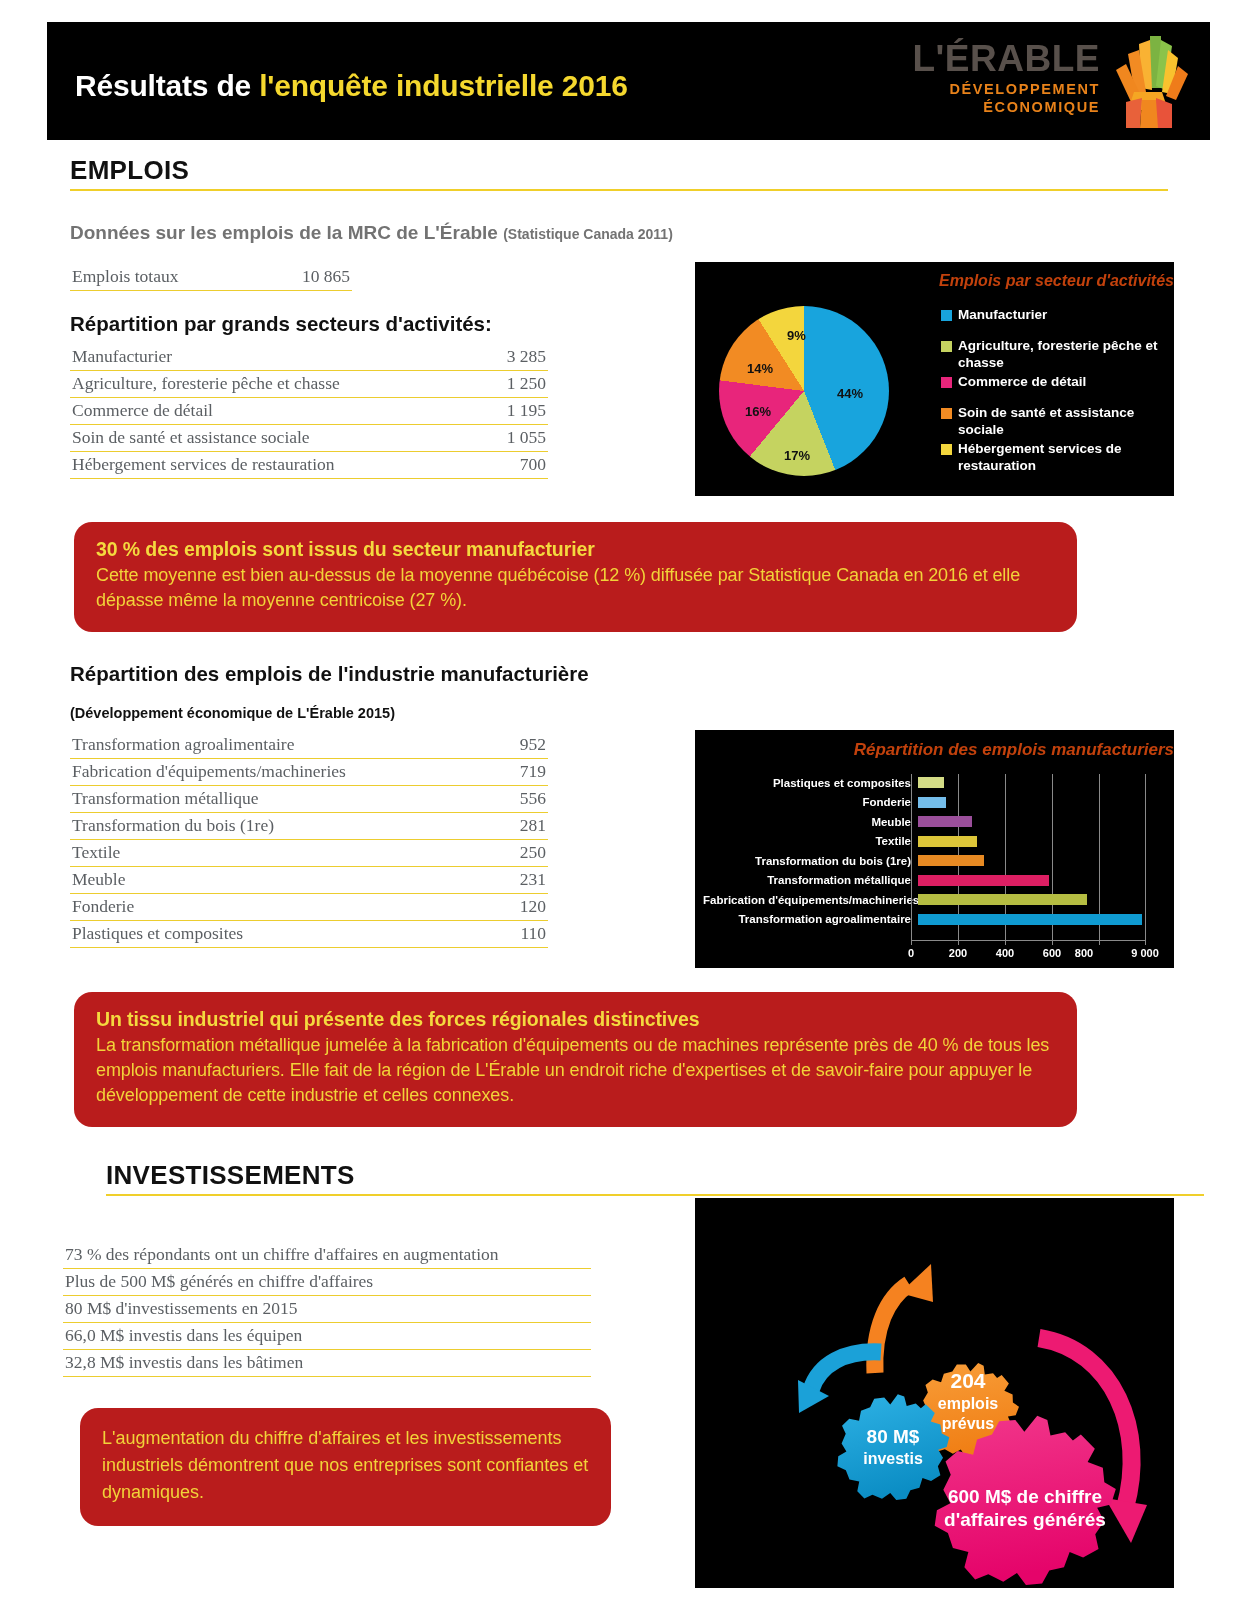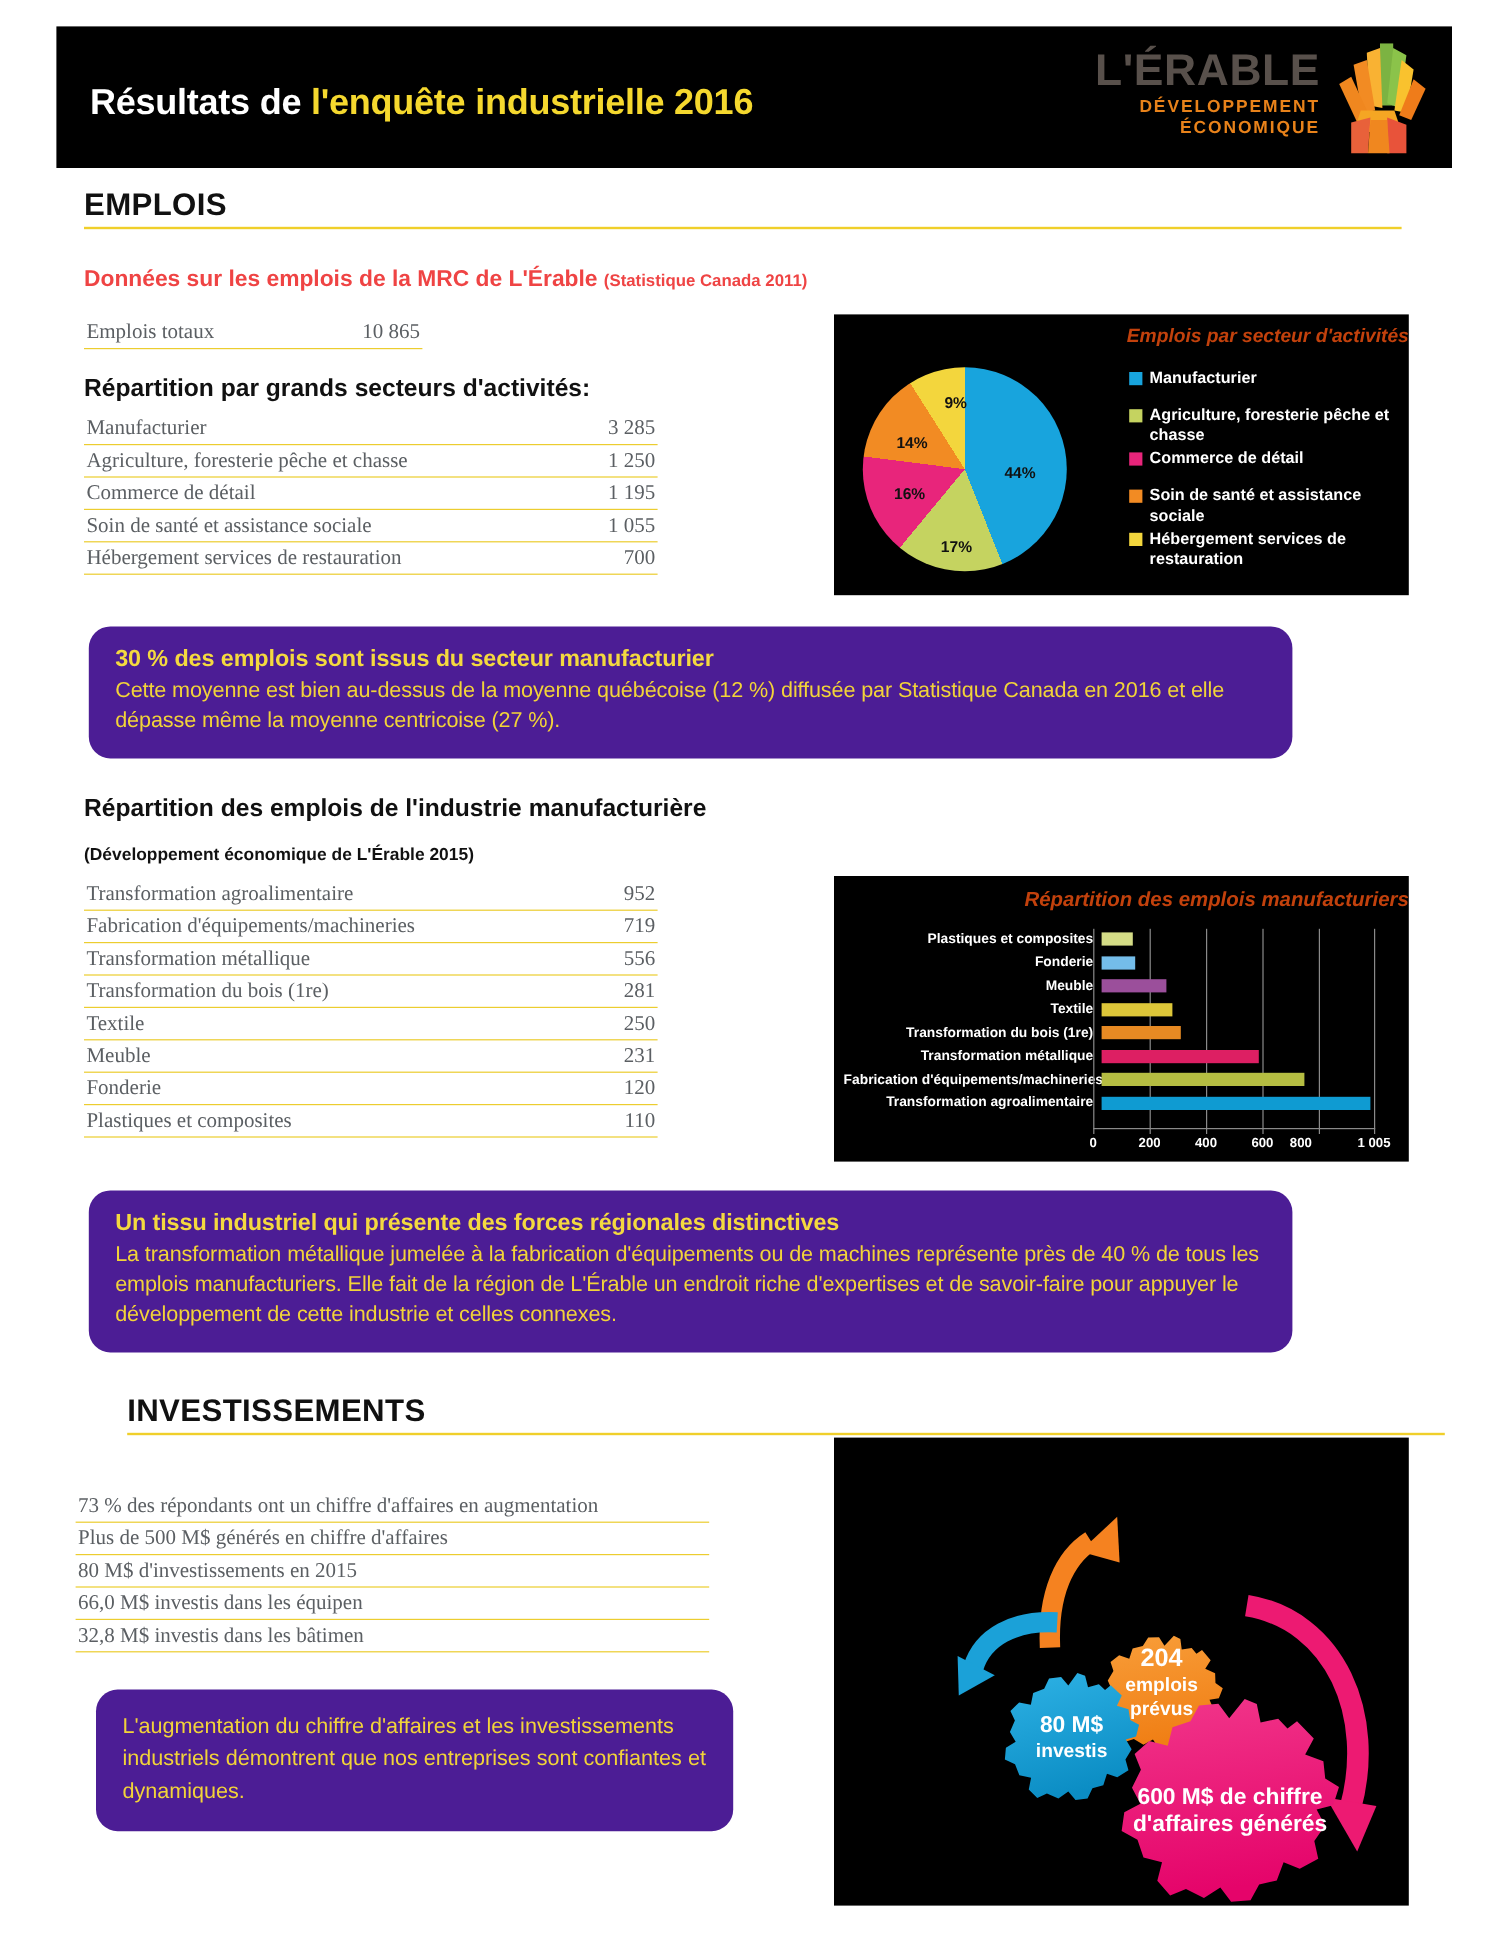--- a/index.html
+++ b/index.html
@@ -42,40 +42,40 @@
 
   
   .section{position:absolute;}
   .section-title{
     font-size:26px;font-weight:bold;color:#111;letter-spacing:0.3px;
     padding-bottom:3px;
   }
   .section-rule{border-bottom:2.5px solid #f0cf2a;width:1098px;}
 
   
-  .sub-head{font-size:19px;font-weight:bold;color:#ef4444;}
+  .sub-head{font-size:19px;font-weight:bold;color:#737373;}
   .sub-head .small{font-size:14px;font-weight:bold;}
   .sub-head2{font-size:20.5px;font-weight:bold;color:#111;}
   .src{font-size:14.5px;font-weight:bold;color:#111;}
 
   
   .rows{position:absolute;}
   .row{
     display:flex;align-items:baseline;justify-content:space-between;
     border-bottom:1.6px solid #eccd2f;
     font-size:17.5px;color:#5b5f63;
     padding:2px 2px 3px 2px;
     font-family:"Liberation Serif", serif;
   }
   .row .lbl{white-space:nowrap;}
   .row .val{white-space:nowrap;}
 
   
   .callout{
-    position:absolute;background:#4c1d95;border-radius:18px;
+    position:absolute;background:#b91c1c;border-radius:18px;
     color:#f2d339;padding:16px 22px 18px 22px;box-sizing:border-box;
   }
   .callout-title{
     font-size:19.5px;font-weight:bold;color:#f4d93f;margin-bottom:2px;
     letter-spacing:-0.1px;
   }
   .callout-body{
     font-size:18px;color:#f2d339;line-height:25px;letter-spacing:-0.1px;
   }
   .callout-plain{font-size:18px;color:#f2d339;line-height:27px;}
@@ -369,21 +369,21 @@
       <div class="tick" style="left:255px;"></div>
       <div class="tick" style="left:302px;"></div>
       <div class="tick" style="left:349px;"></div>
       <div class="tick" style="left:396px;"></div>
       <div class="tick" style="left:442px;"></div>
       <span class="ticklbl" style="left:208px;">0</span>
       <span class="ticklbl" style="left:255px;">200</span>
       <span class="ticklbl" style="left:302px;">400</span>
       <span class="ticklbl" style="left:349px;">600</span>
       <span class="ticklbl" style="left:381px;">800</span>
-      <span class="ticklbl" style="left:442px;">1 005</span>
+      <span class="ticklbl" style="left:442px;">9 000</span>
     </div>
   </div>
 
   <div class="callout" style="left:74px;top:992px;width:1003px;height:135px;">
     <div class="callout-title">Un tissu industriel qui présente des forces régionales distinctives</div>
     <div class="callout-body">La transformation métallique jumelée à la fabrication d'équipements ou de machines représente près de 40 % de tous les emplois manufacturiers. Elle fait de la région de L'Érable un endroit riche d'expertises et de savoir-faire pour appuyer le développement de cette industrie et celles connexes.</div>
   </div>
 
   <div class="section" style="left:70px;top:1160px;margin-left:36px;">
     <div class="section-title section-rule">INVESTISSEMENTS</div>

